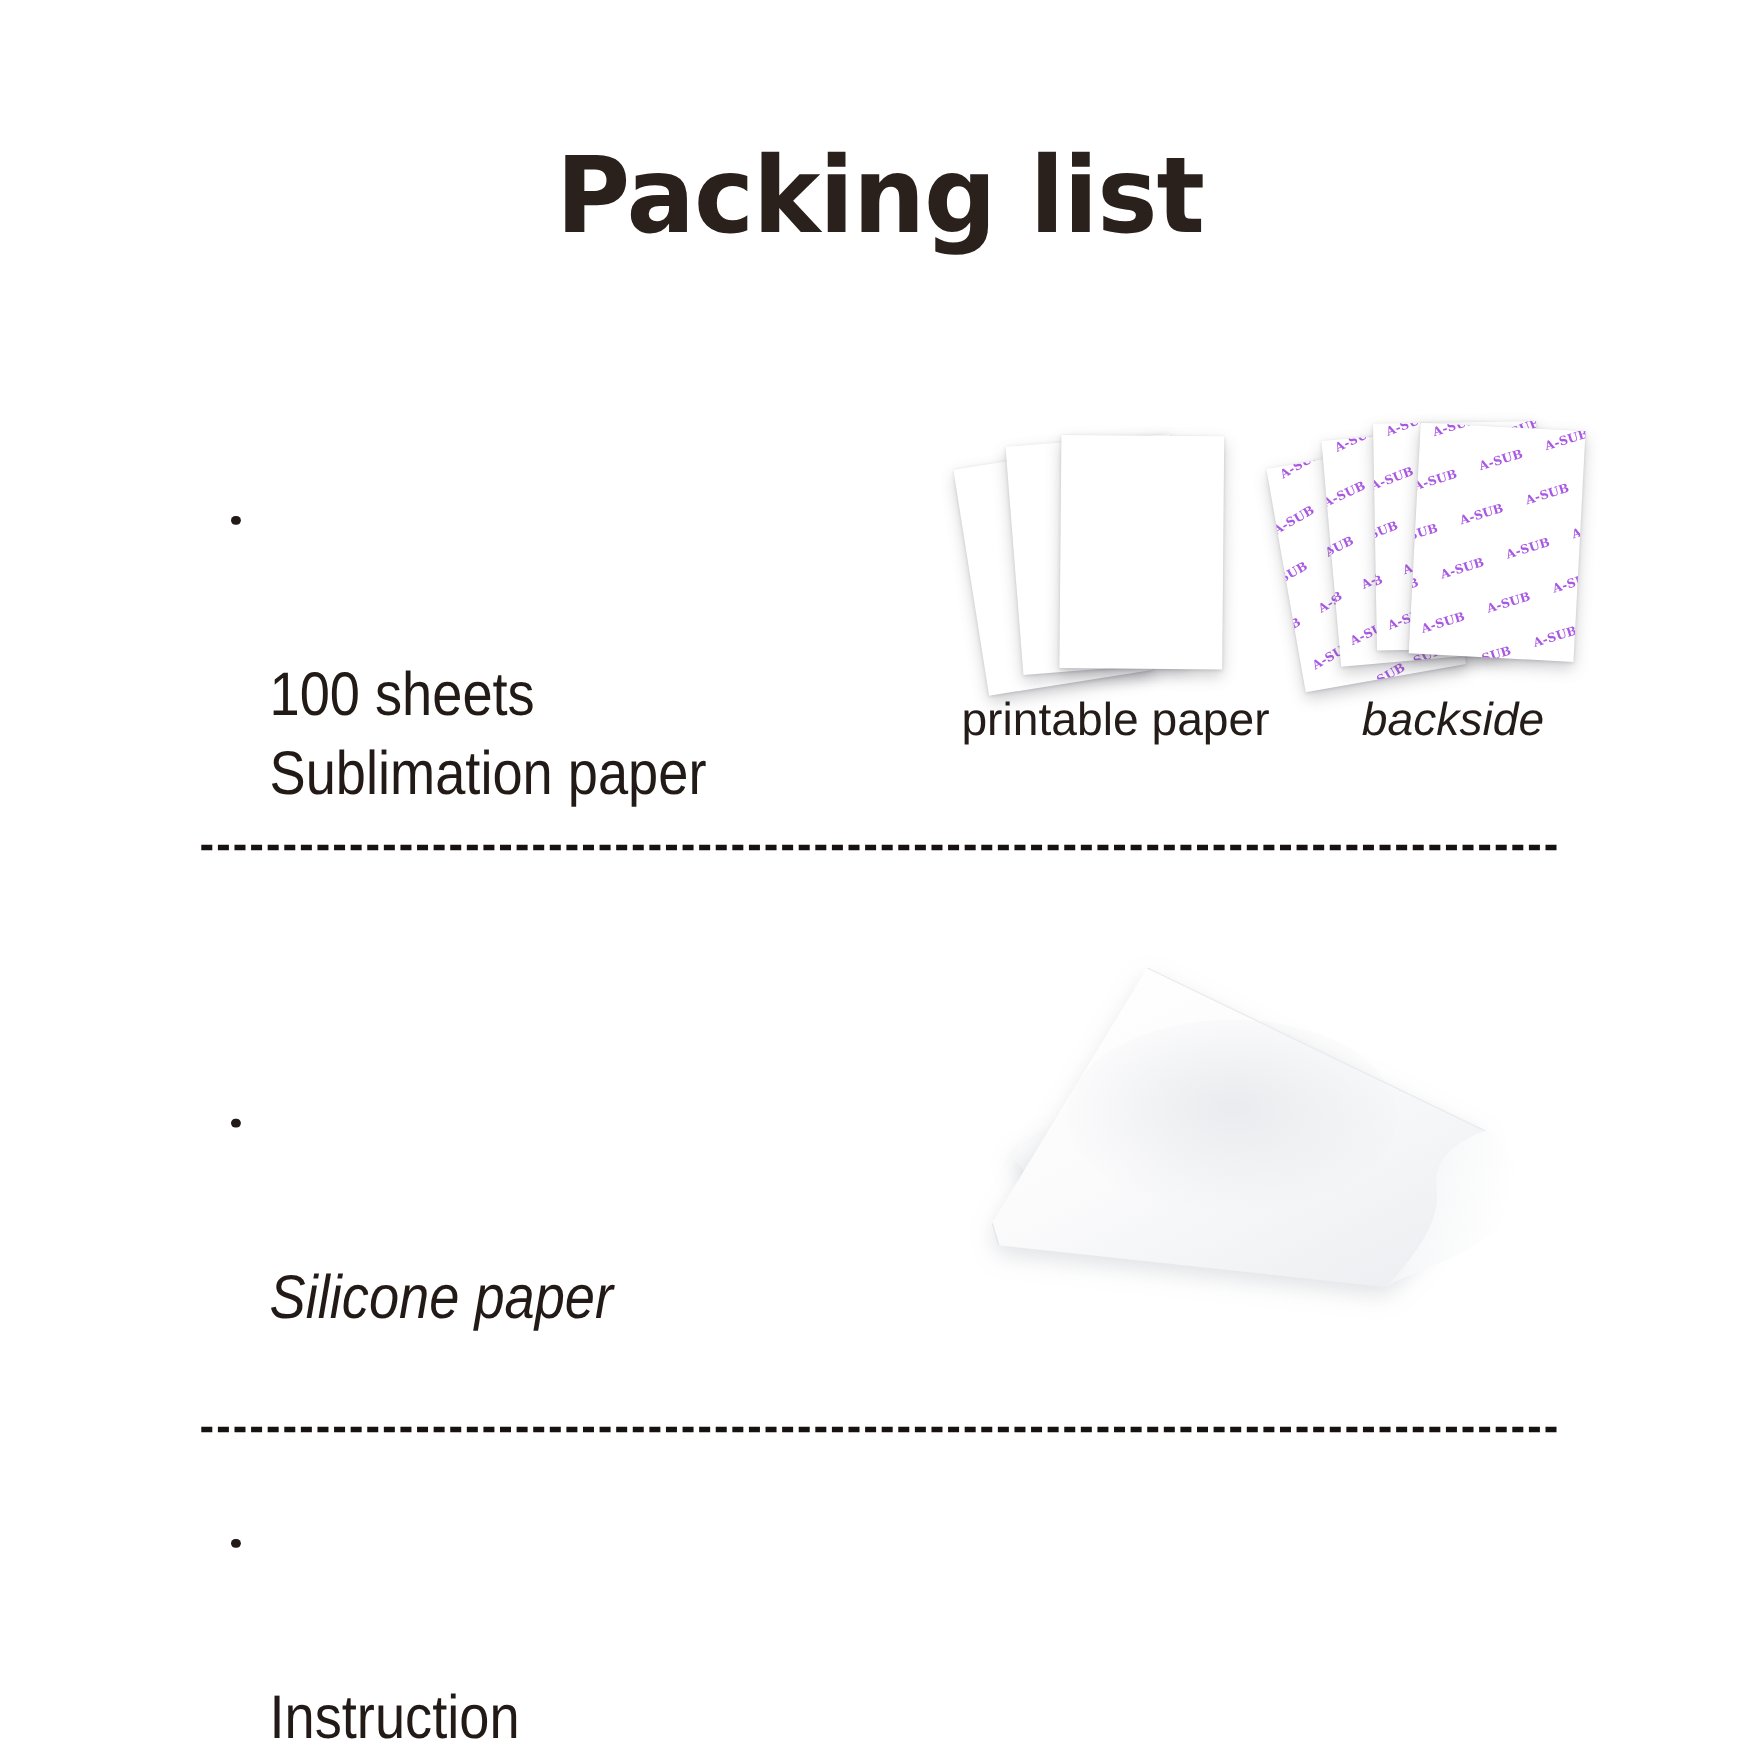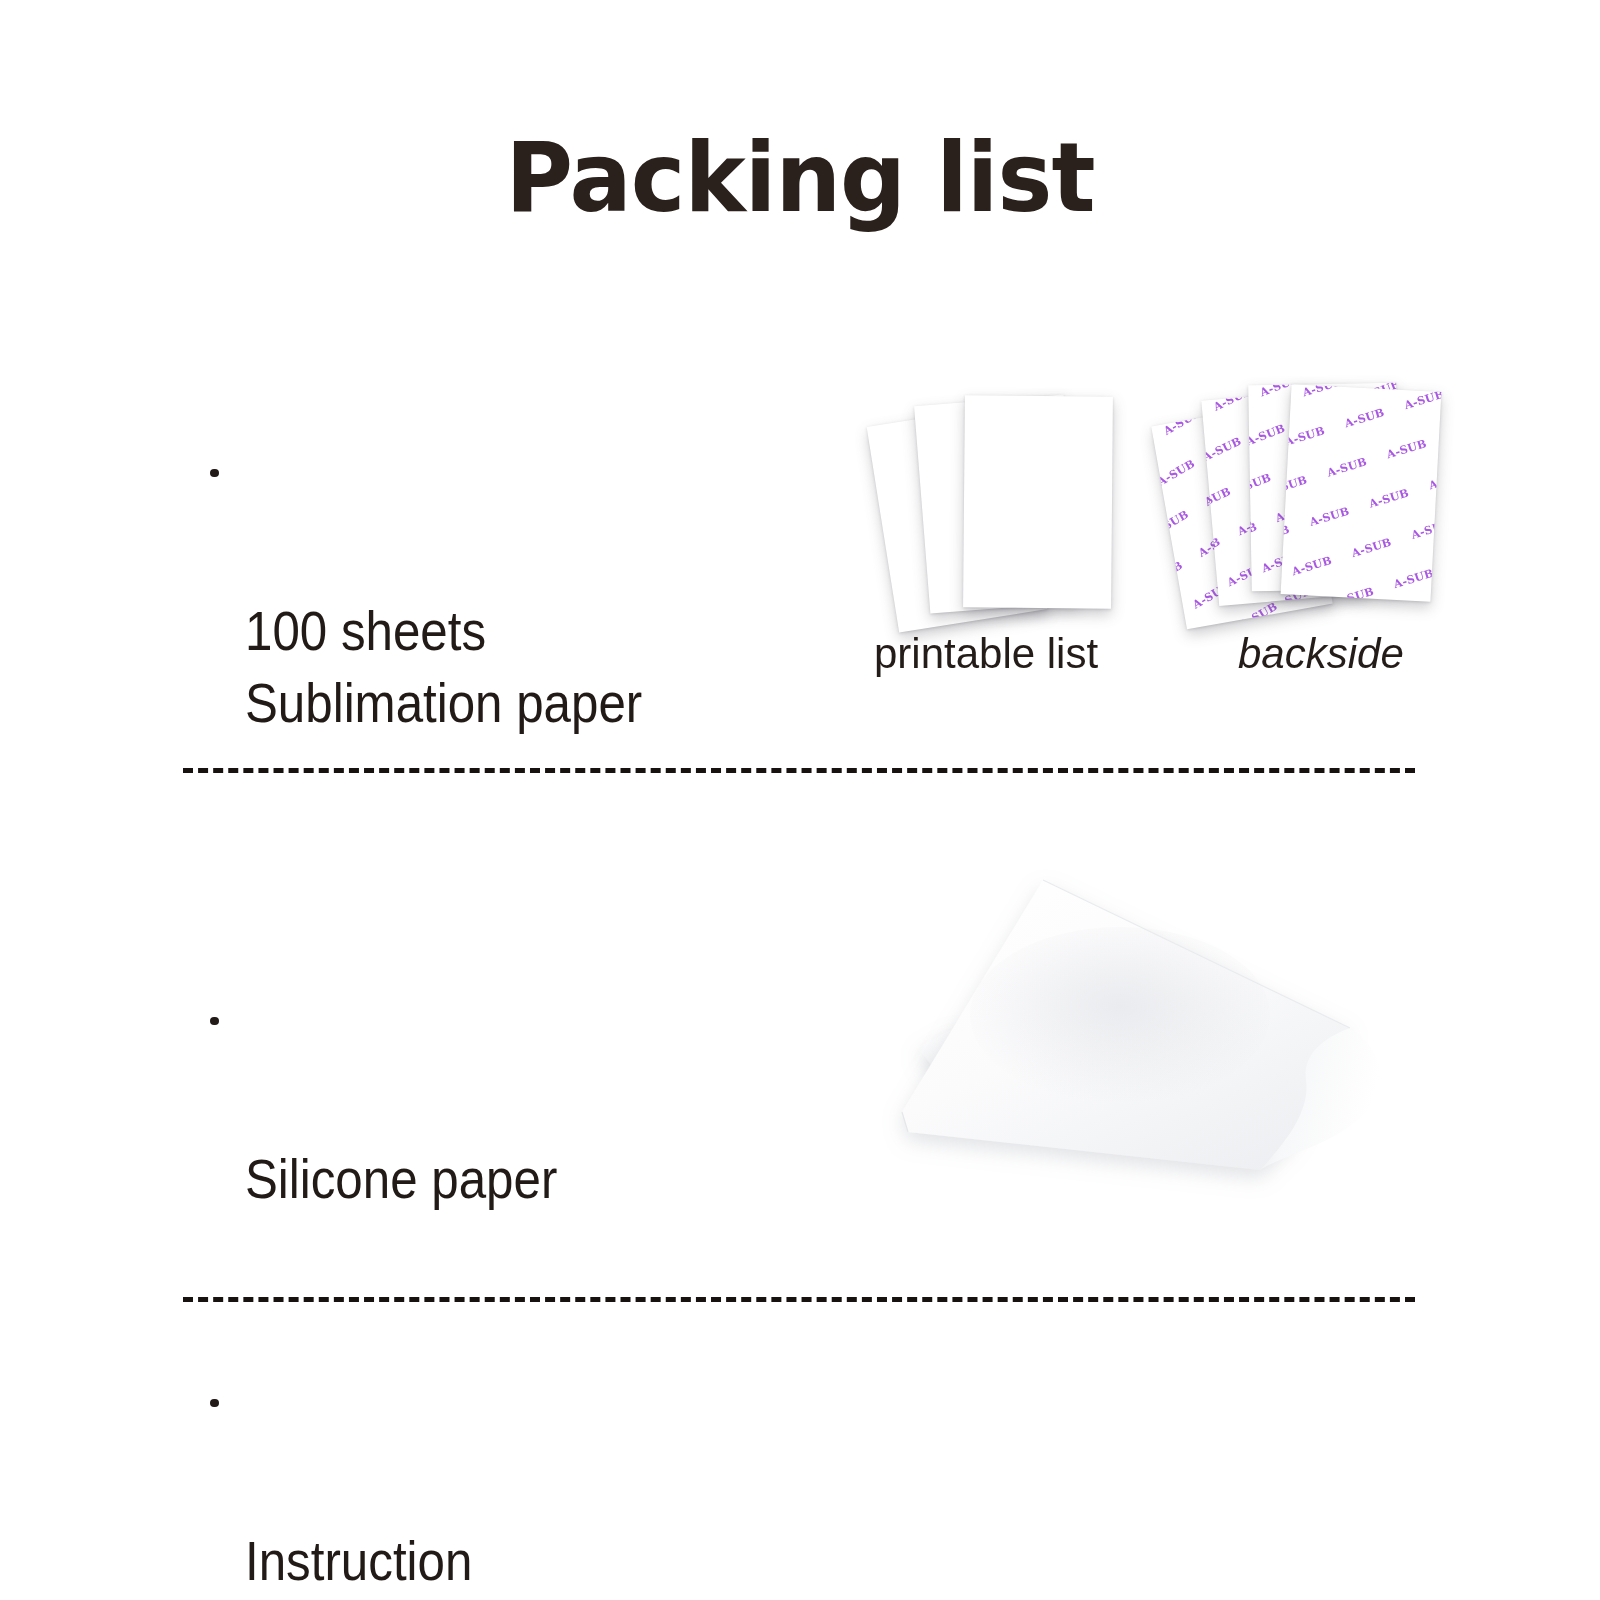--- a/index.html
+++ b/index.html
@@ -59,20 +59,21 @@
 
   #item-sheets {
     left: 210px;
     top: 452px;
     font-size: 56px;
   }
   #item-silicone {
     left: 210px;
     top: 1000px;
     font-size: 56px;
+    font-style: italic;
   }
   #item-instruction {
     left: 210px;
     top: 1382px;
     font-size: 56px;
   }
 
   
   .divider {
     position: absolute;
@@ -253,21 +254,21 @@
         <span class="wm" style="color: rgb(162, 74, 224); left: 13%; top: 64.5%;">A-SUB</span>
         <span class="wm" style="color: rgb(162, 74, 224); left: 39%; top: 64.5%;">A-SUB</span>
         <span class="wm" style="color: rgb(162, 74, 224); left: 65%; top: 64.5%;">A-SUB</span>
         <span class="wm" style="color: rgb(162, 74, 224); left: 26%; top: 77%;">A-SUB</span>
         <span class="wm" style="color: rgb(162, 74, 224); left: 52%; top: 77%;">A-SUB</span>
         <span class="wm" style="color: rgb(162, 74, 224); left: 65%; top: 89.5%;">A-SUB</span>
       </div>
   </div>
 </div>
 
-<div class="caption" id="caption-printable">printable list</div>
+<div class="caption" id="caption-printable">printable paper</div>
 
 <div class="caption" id="caption-backside">backside</div>
 
 <div class="divider" id="divider-1"></div>
 
 <div class="item" id="item-silicone">
   <span class="bullet"></span>
   <span class="label">Silicone paper</span>
 </div>
 

